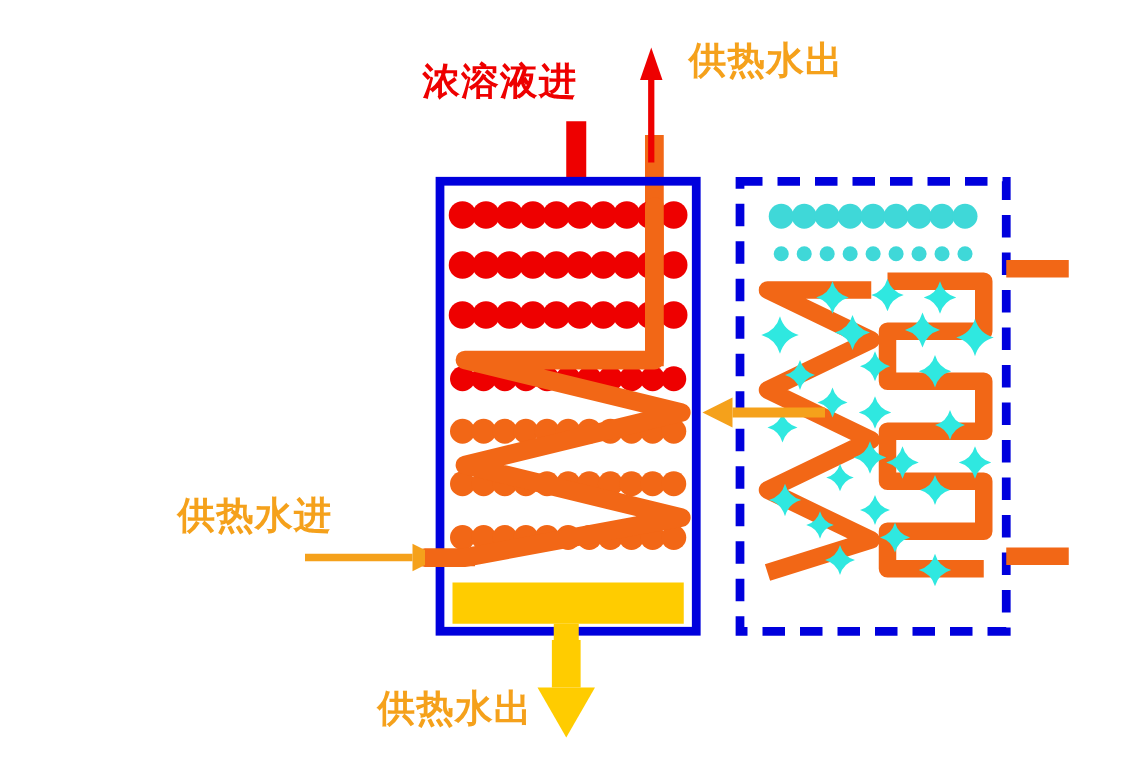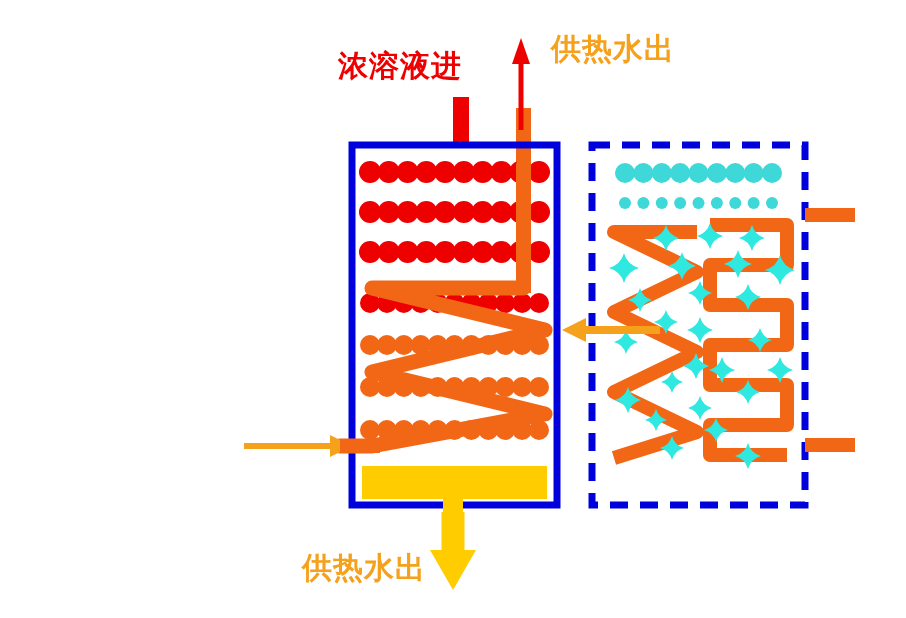--- a/index.html
+++ b/index.html
@@ -14,20 +14,21 @@
   #label-dilute-solution-out{left:302px;top:553px;color:#F5A11B;}
   svg{position:absolute;left:0;top:0;}
 </style>
 </head>
 <body>
 
 <div id="stage">
 
   <div class="lbl" id="label-strong-solution-in">浓溶液进</div>
   <div class="lbl" id="label-heating-water-out">供热水出</div>
+  <div class="lbl" id="label-heating-water-in">供热水进</div>
   <div class="lbl" id="label-dilute-solution-out">供热水出</div>
 
   <svg id="gfx" width="906" height="618" viewBox="0 0 906 618">
     <g id="g-pipes-behind">
         <rect x="453" y="97" width="16" height="50" fill="#EE0000"></rect>
         <rect x="516" y="108" width="15" height="185" fill="#F26716"></rect>
       </g>
     <g id="g-vessel">
         <rect x="352" y="145" width="205" height="360" fill="none" stroke="#0000DD" stroke-width="7"></rect>
       </g>

